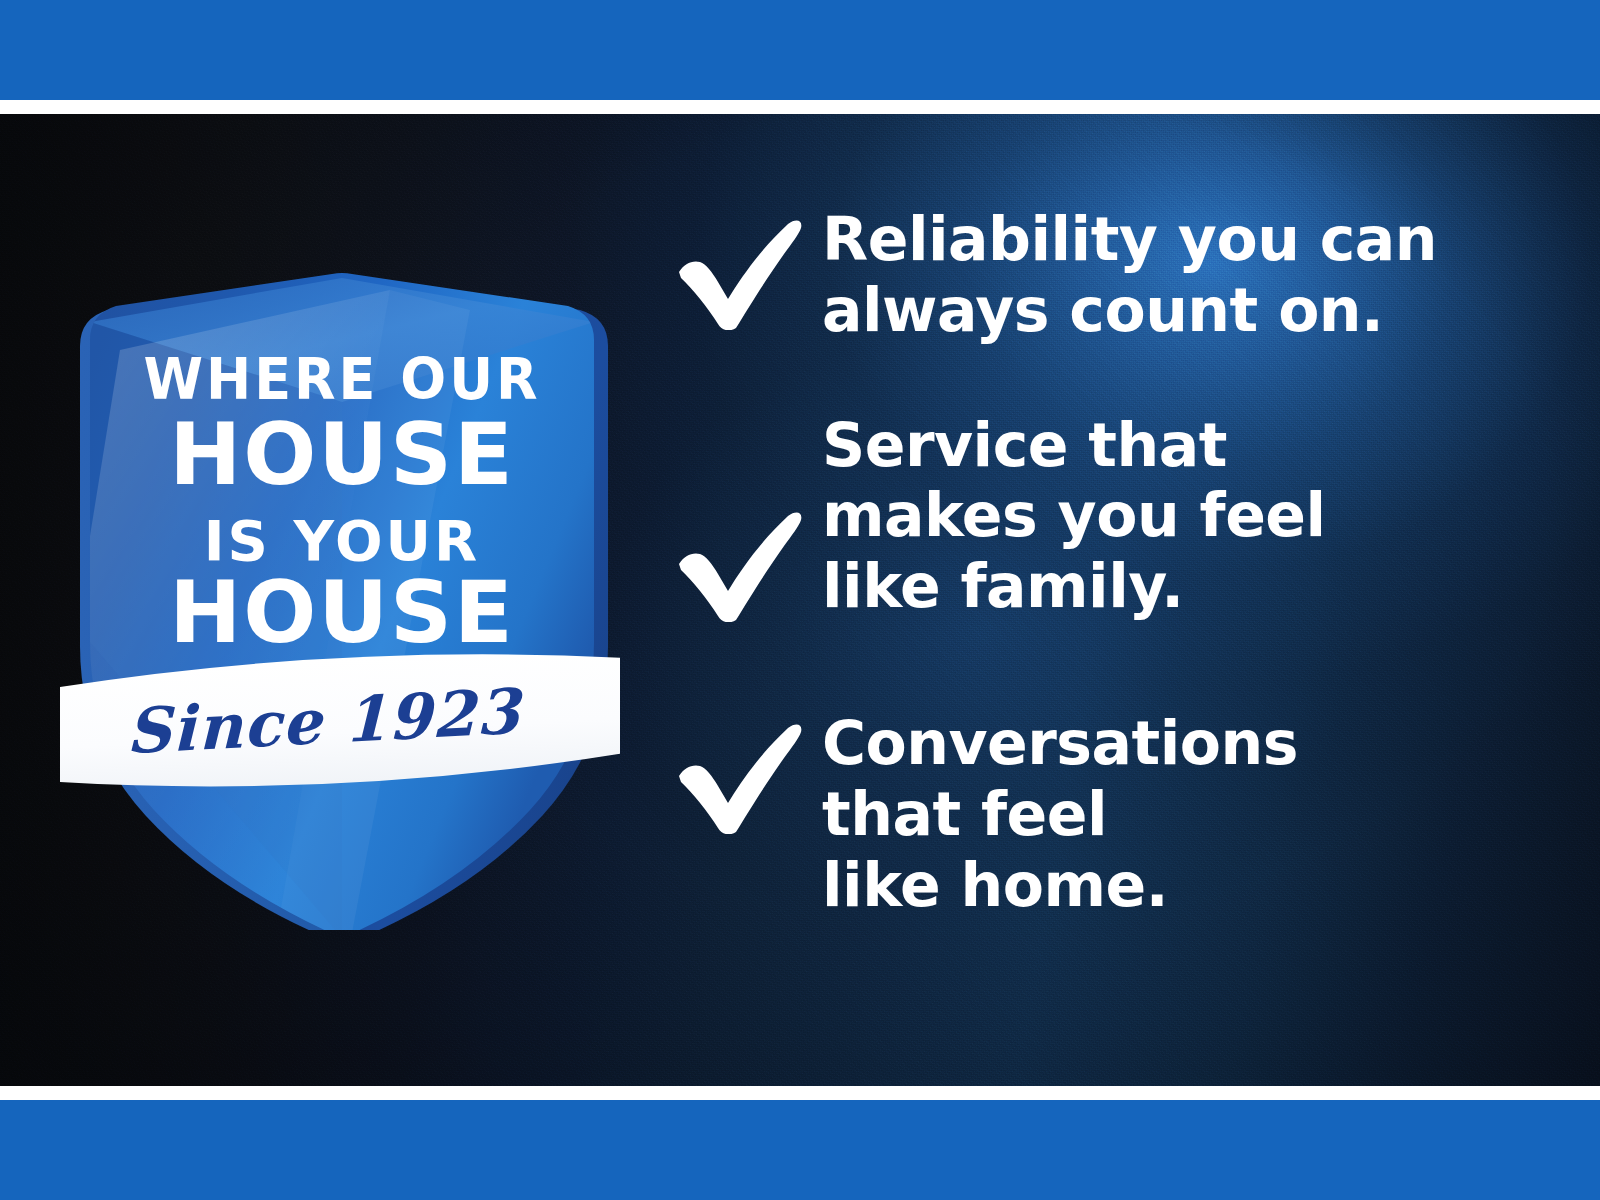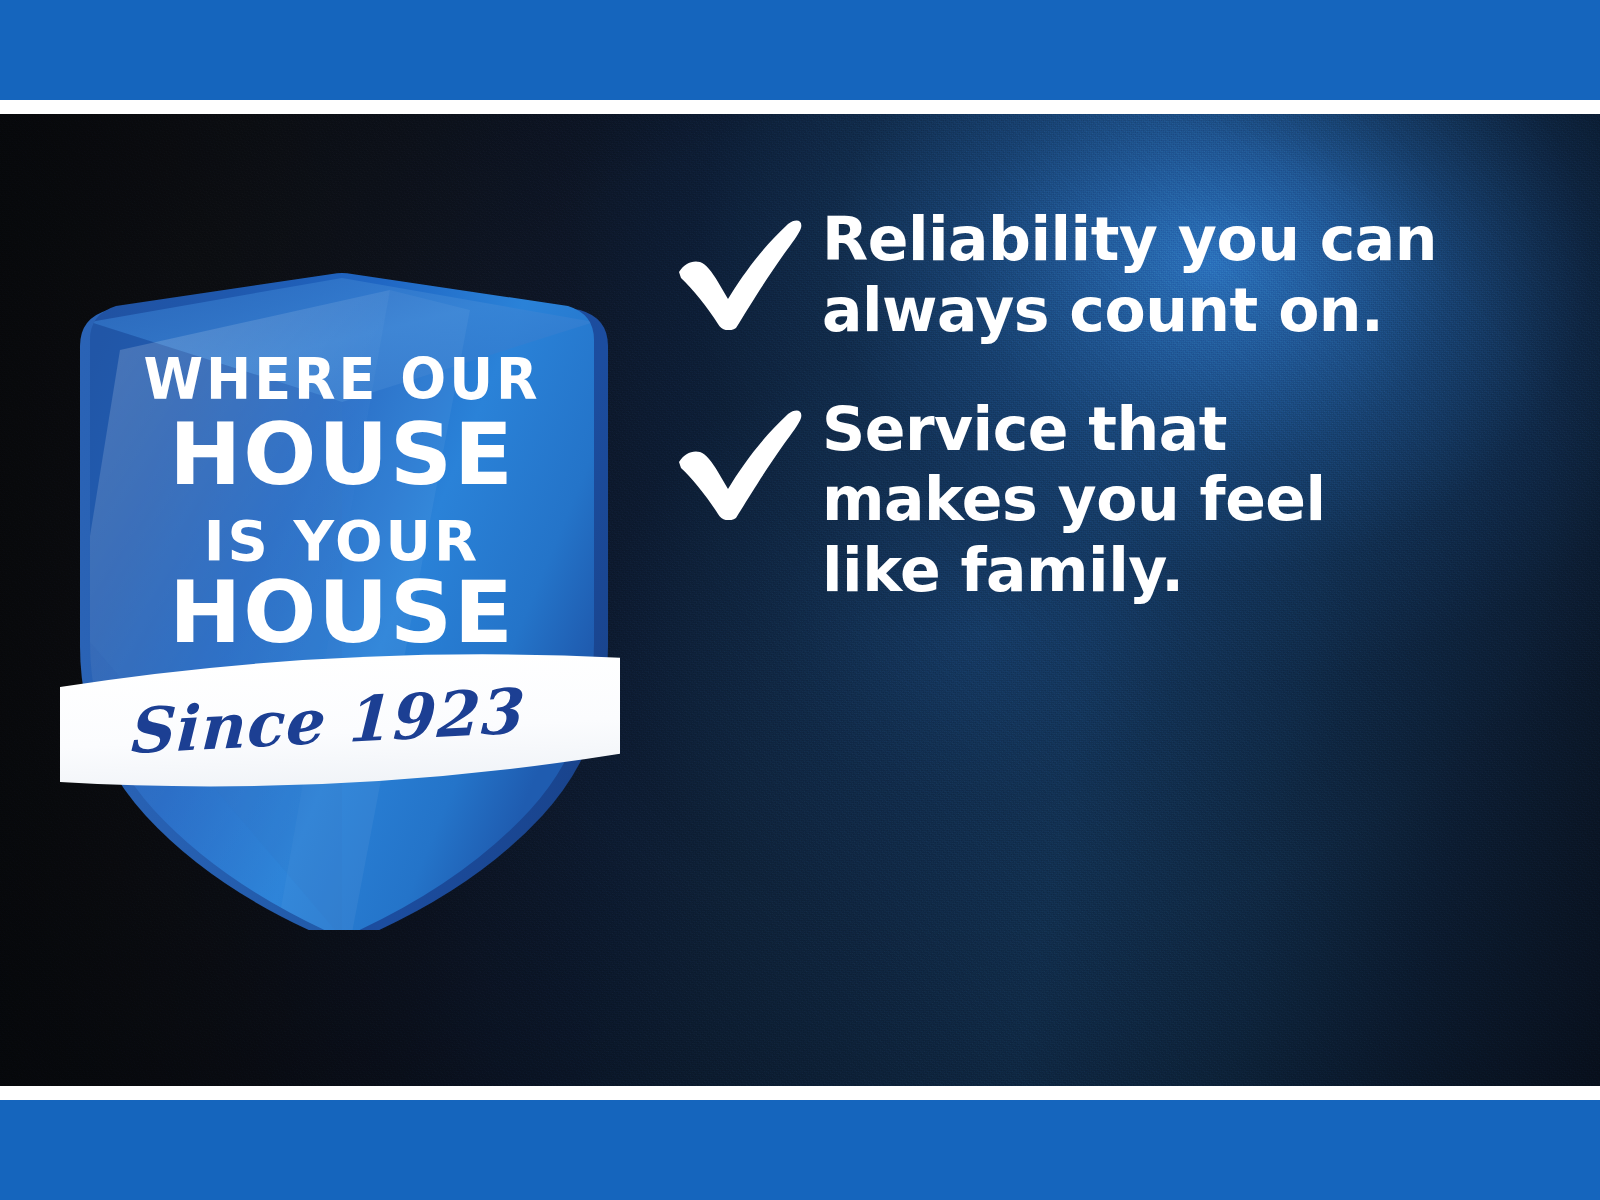--- a/index.html
+++ b/index.html
@@ -175,22 +175,22 @@
     position: absolute;
     left: 672px;
     top: 90px;
     width: 880px;
   }
   .bullet {
     position: relative;
     display: flex;
     align-items: flex-start;
   }
-  #bullet-0 { margin-bottom: 48px; }
-  #bullet-1 { margin-bottom: 86px; }
+  #bullet-0 { margin-bottom: 64px; }
+  #bullet-1 { margin-bottom: 86px; align-items: flex-end; }
 
   .check-wrap {
     flex: 0 0 150px;
     padding-top: 10px;
   }
   .check-svg { display: block; width: 132px; height: 116px; }
 
   .bullet-text {
     flex: 1 1 auto;
     color: #ffffff;
@@ -370,20 +370,39 @@
                      C 92 68 74 98 64 114
                      C 58 118 50 117 46 110
                      C 36 94 20 74 9 64 Z" fill="#ffffff"></path>
           </svg>
         </div>
         <div class="bullet-text">Service that
 makes you feel
 like family.</div>
       </div>
 
+      <div class="bullet" id="bullet-2">
+        <div class="check-wrap">
+          <svg class="check-svg" viewBox="0 0 132 116" xmlns="http://www.w3.org/2000/svg">
+            <path d="M 7 58
+                     C 12 50 20 46 28 48
+                     C 34 50 40 58 46 68
+                     L 56 85
+                     C 70 62 90 34 116 10
+                     C 124 4 131 6 129 14
+                     C 127 20 120 29 112 40
+                     C 92 68 74 98 64 114
+                     C 58 118 50 117 46 110
+                     C 36 94 20 74 9 64 Z" fill="#ffffff"></path>
+          </svg>
+        </div>
+        <div class="bullet-text">Conversations
+that feel
+like home.</div>
+      </div>
 
     </div>
   </div>
 
   <div class="white-gap" id="bottom-gap"></div>
   <div class="brand-bar" id="bottom-bar"></div>
 
 </div>
 
 </body></html>

